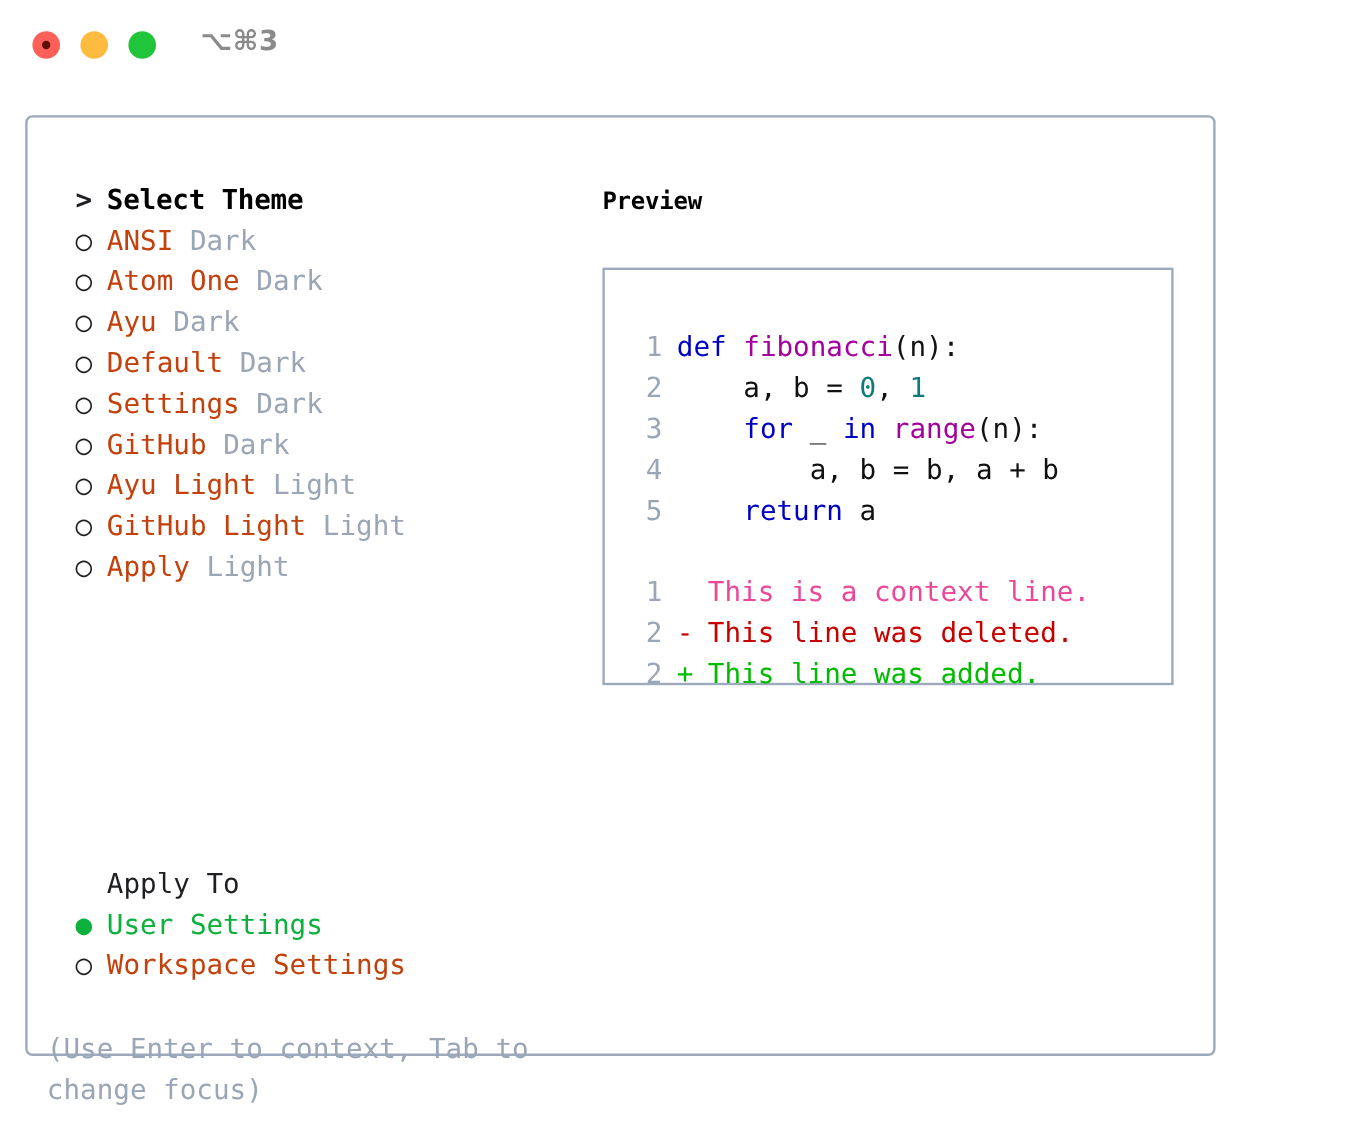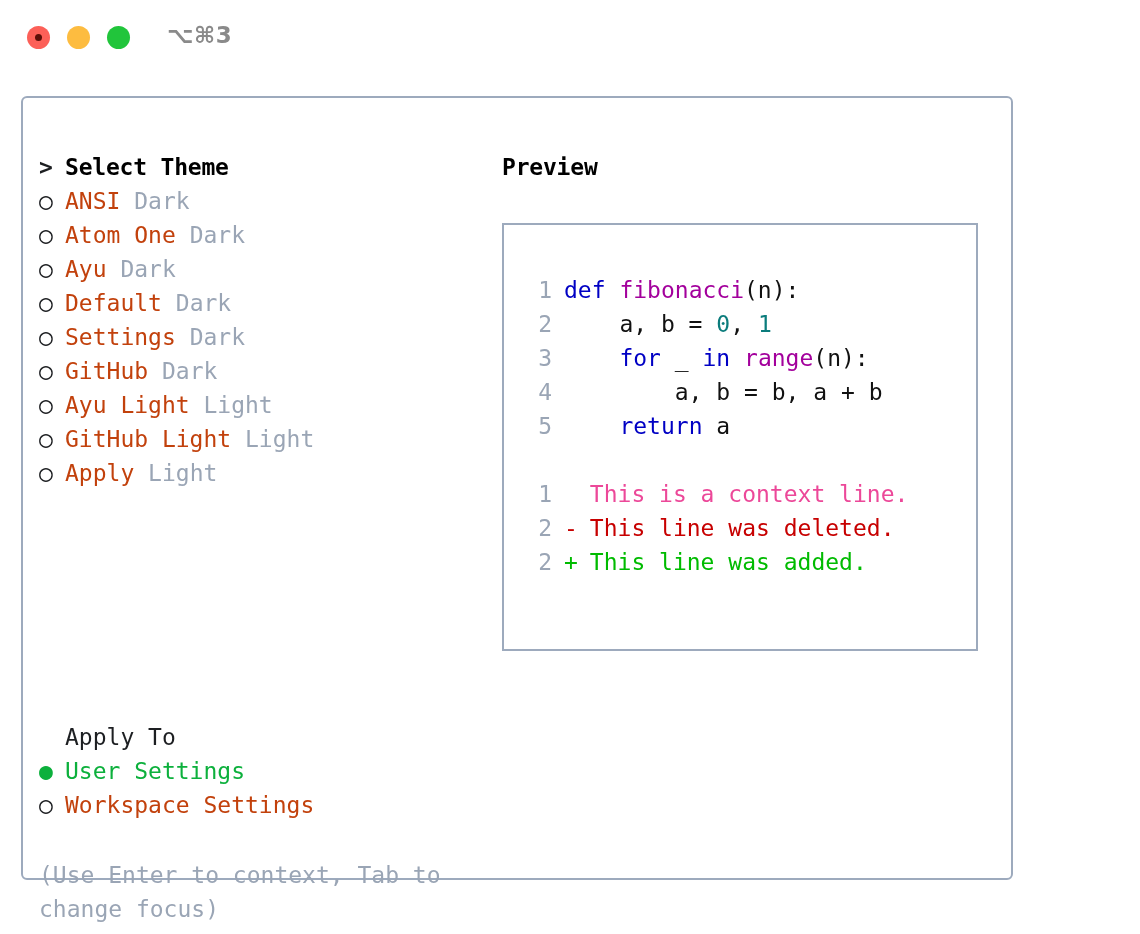--- a/index.html
+++ b/index.html
@@ -91,20 +91,21 @@
     left: 16px;
     top: 52px;
     width: 440px;
   }
   .line {
     height: 34px;
     line-height: 34px;
     font-size: 23px;
     white-space: nowrap;
     color: #1d1f22;
+    margin-left: 24px;
   }
   .prompt-line {
     font-weight: 700;
     color: #000000;
     letter-spacing: -0.2px;
   }
   .marker {
     display: inline-block;
     width: 26px;
     color: #1d1f22;
@@ -135,30 +136,30 @@
   }
 
   
   #preview-column {
     position: absolute;
     left: 479px;
     top: 52px;
     width: 480px;
   }
   #preview-label {
-    font-size: 23px;
+    font-size: 20px;
     font-weight: 700;
     color: #000000;
     line-height: 34px;
     letter-spacing: -0.2px;
   }
   #code-panel {
     margin-top: 39px;
     width: 476px;
-    height: 428px;
+    height: 348px;
     border: 2px solid #9daabd;
     box-sizing: border-box;
     background: #ffffff;
     position: relative;
   }
   #code-body {
     position: absolute;
     left: 22px;
     top: 48px;
     font-size: 23px;

